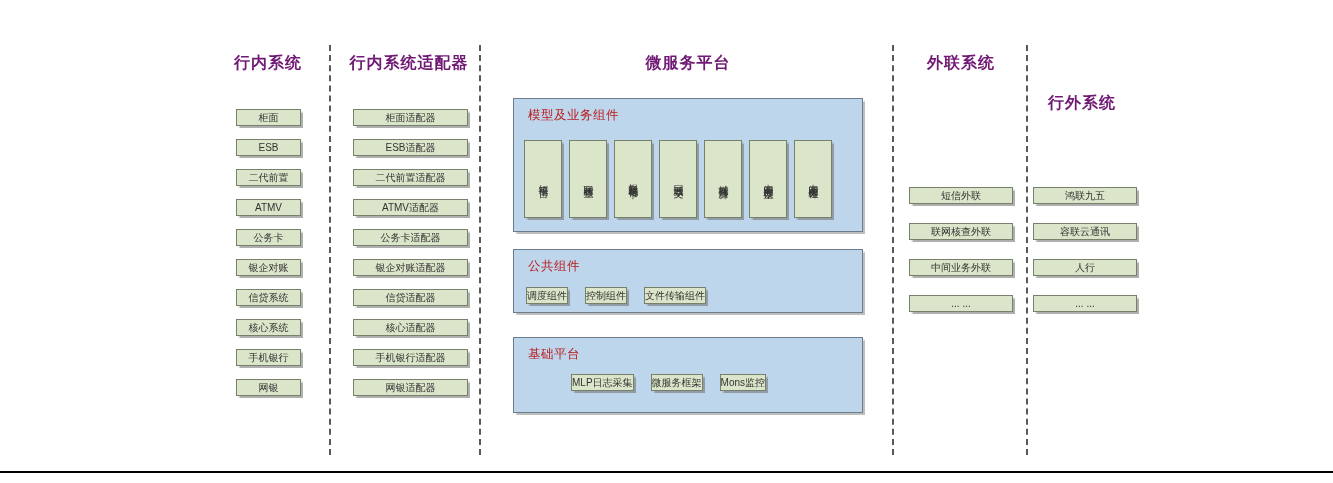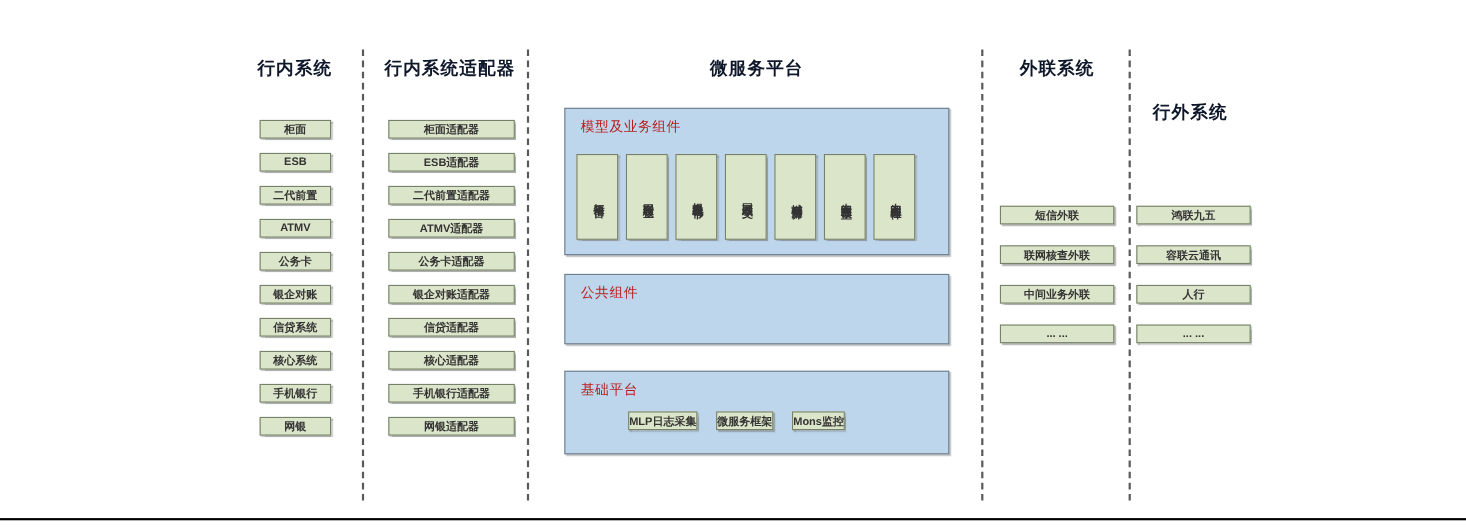--- a/index.html
+++ b/index.html
@@ -3,21 +3,21 @@
 <meta charset="utf-8">
 <style>
   html,body{margin:0;padding:0;background:#ffffff;}
   .stage{
     position:relative;width:1333px;height:483px;background:#fff;
     font-family:"Liberation Sans","DejaVu Sans",sans-serif;overflow:hidden;
     color:#333;
   }
   .col-header{
     position:absolute;top:53px;height:20px;line-height:20px;
-    font-size:16px;font-weight:bold;color:#0f172a;text-align:center;letter-spacing:1px;
+    font-size:16px;font-weight:bold;color:#701a75;text-align:center;letter-spacing:1px;
   }
   #hdr-internal{left:208px;width:120px;}
   #hdr-adapter{left:348px;width:122px;}
   #hdr-platform{left:513px;width:350px;}
   #hdr-extlink{left:901px;width:120px;}
   #hdr-outside{left:1022px;width:120px;margin-top:40px;}
 
   .divider{
     position:absolute;top:45px;height:410px;width:0;
     border-left:2px dashed var(--divider,#595959);
@@ -28,21 +28,21 @@
   #stack-internal{left:236px;top:109px;width:65px;gap:13px;}
   #stack-adapter{left:353px;top:109px;width:115px;gap:13px;}
   #stack-extlink{left:909px;top:187px;width:104px;gap:19px;}
   #stack-outside{left:1033px;top:187px;width:104px;gap:19px;}
 
   .sys-box{
     box-sizing:border-box;height:17px;flex:0 0 17px;
     display:flex;align-items:center;justify-content:center;
     background:var(--box-fill,#dbe5c9);border:1px solid var(--box-border,#76806b);
     box-shadow:1.5px 1.5px 1px rgba(110,110,110,0.55);
-    font-size:10px;font-weight:bold;color:#333;white-space:nowrap;text-align:right;
+    font-size:10px;font-weight:normal;color:#333;white-space:nowrap;text-align:right;
   }
 
   .panel{
     position:absolute;left:513px;width:350px;box-sizing:border-box;
     background:var(--panel-fill,#bdd6ec);border:1px solid var(--panel-border,#6e7d8c);
     box-shadow:1.5px 1.5px 1px rgba(110,110,110,0.45);
   }
   #panel-model{top:98px;height:134px;}
   #panel-common{top:249px;height:64px;}
   #panel-base{top:337px;height:76px;}
@@ -110,20 +110,25 @@
         <div class="sys-box">银联及银行卡</div>
         <div class="sys-box">同城票交</div>
         <div class="sys-box">城商行清算</div>
         <div class="sys-box">中间业务模型</div>
         <div class="sys-box">中间业务组件</div>
       </div>
   </div>
 
   <div class="panel" id="panel-common">
     <div class="panel-label">公共组件</div>
+    <div class="hbox-row">
+        <div class="sys-box">调度组件</div>
+        <div class="sys-box">控制组件</div>
+        <div class="sys-box">文件传输组件</div>
+      </div>
   </div>
 
   <div class="panel" id="panel-base">
     <div class="panel-label">基础平台</div>
     <div class="hbox-row">
         <div class="sys-box">MLP日志采集</div>
         <div class="sys-box">微服务框架</div>
         <div class="sys-box">Mons监控</div>
       </div>
   </div>

